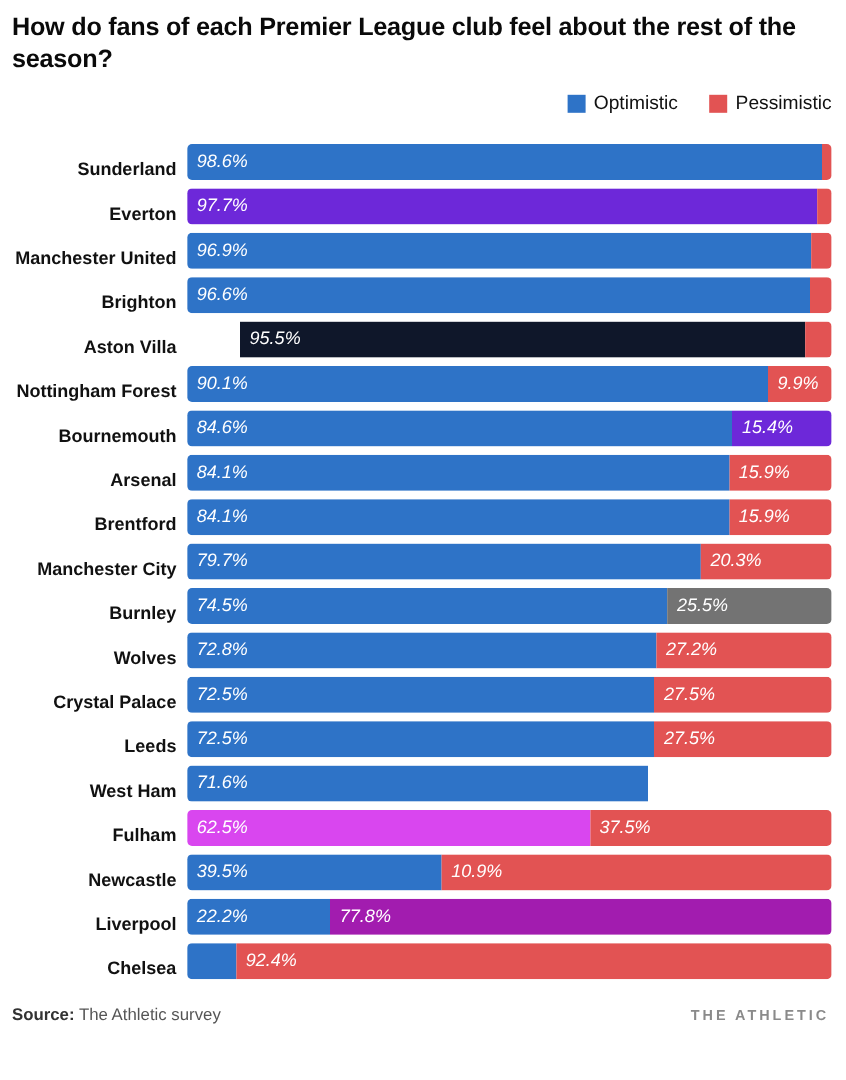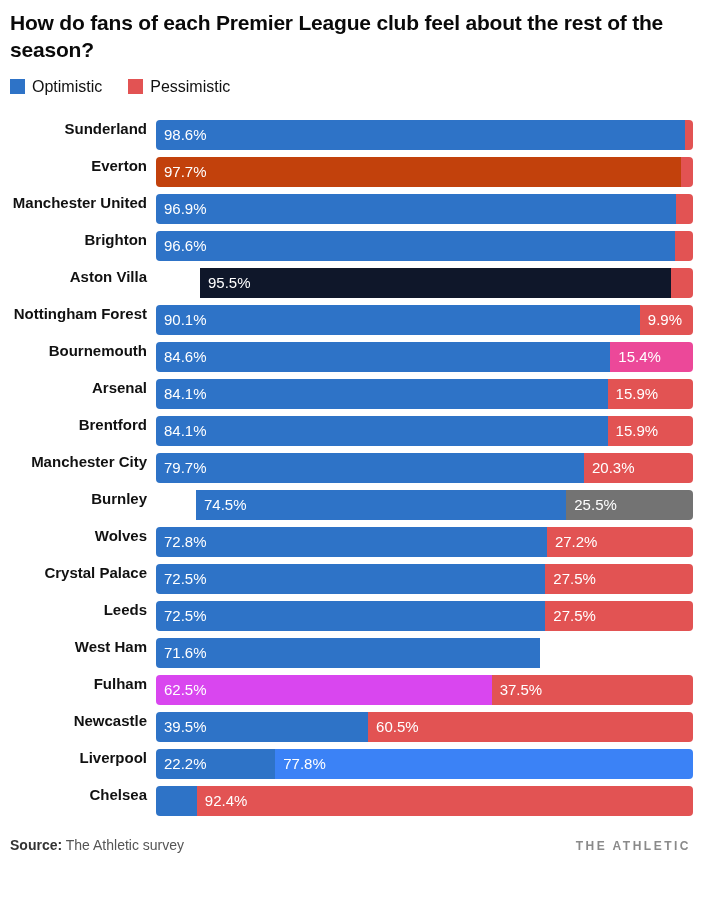--- a/index.html
+++ b/index.html
@@ -23,60 +23,62 @@
     line-height: 1.28;
     color: #0a0a0a;
     max-width: 672px;
     letter-spacing: -0.2px;
   }
   .legend {
     display: flex;
     align-items: center;
     margin-top: 14px;
     gap: 26px;
+    justify-content: flex-end;
   }
   .legend-item {
     display: flex;
     align-items: center;
     gap: 7px;
   }
   .legend-swatch {
     width: 15px;
     height: 15px;
     display: inline-block;
   }
   .legend-label {
     font-size: 16px;
     color: #111;
   }
   .chart {
     margin-top: 24px;
   }
   .row {
     display: flex;
-    align-items: flex-start;
+    align-items: flex-end;
     height: 30px;
     margin-bottom: 7px;
   }
   .row-label {
     width: 146px;
     flex: 0 0 146px;
     text-align: right;
     padding-right: 9px;
     font-size: 15px;
     font-weight: bold;
     color: #111;
     white-space: nowrap;
   }
   .bar {
     flex: 1;
     height: 30px;
     display: flex;
     border-radius: 4px;
     overflow: hidden;
+    font-style: italic;
   }
   .seg {
     height: 100%;
     display: flex;
     align-items: center;
     overflow: hidden;
   }
   .seg-value {
     color: #ffffff;
     font-size: 15px;
@@ -132,21 +134,21 @@
       </div>
       <div class="seg seg-pess" style="width: 1.4%; background-color: rgb(226, 83, 83);">
         <span class="seg-value"></span>
       </div>
     </div>
   </div>
 
   <div class="row">
     <div class="row-label">Everton</div>
     <div class="bar">
-      <div class="seg seg-opt" style="width: 97.7%; background-color: #c2410c;">
+      <div class="seg seg-opt" style="width: 97.7%; background-color: #6d28d9;">
         <span class="seg-value">97.7%</span>
       </div>
       <div class="seg seg-pess" style="width: 2.3%; background-color: rgb(226, 83, 83);">
         <span class="seg-value"></span>
       </div>
     </div>
   </div>
 
   <div class="row">
     <div class="row-label">Manchester United</div>
@@ -195,21 +197,21 @@
       </div>
     </div>
   </div>
 
   <div class="row">
     <div class="row-label">Bournemouth</div>
     <div class="bar">
       <div class="seg seg-opt" style="width: 84.6%; background-color: rgb(46, 115, 199);">
         <span class="seg-value">84.6%</span>
       </div>
-      <div class="seg seg-pess" style="width: 15.4%; background-color: #ec4899;">
+      <div class="seg seg-pess" style="width: 15.4%; background-color: #6d28d9;">
         <span class="seg-value">15.4%</span>
       </div>
     </div>
   </div>
 
   <div class="row">
     <div class="row-label">Arsenal</div>
     <div class="bar">
       <div class="seg seg-opt" style="width: 84.1%; background-color: rgb(46, 115, 199);">
         <span class="seg-value">84.1%</span>
@@ -240,21 +242,21 @@
       </div>
       <div class="seg seg-pess" style="width: 20.3%; background-color: rgb(226, 83, 83);">
         <span class="seg-value">20.3%</span>
       </div>
     </div>
   </div>
 
   <div class="row">
     <div class="row-label">Burnley</div>
     <div class="bar">
-      <div class="seg seg-opt" style="width: 74.5%; background-color: rgb(46, 115, 199); margin-left: 40px;">
+      <div class="seg seg-opt" style="width: 74.5%; background-color: rgb(46, 115, 199);">
         <span class="seg-value">74.5%</span>
       </div>
       <div class="seg seg-pess" style="width: 25.5%; background-color: #737373;">
         <span class="seg-value">25.5%</span>
       </div>
     </div>
   </div>
 
   <div class="row">
     <div class="row-label">Wolves</div>
@@ -316,32 +318,32 @@
     </div>
   </div>
 
   <div class="row">
     <div class="row-label">Newcastle</div>
     <div class="bar">
       <div class="seg seg-opt" style="width: 39.5%; background-color: rgb(46, 115, 199);">
         <span class="seg-value">39.5%</span>
       </div>
       <div class="seg seg-pess" style="width: 60.5%; background-color: rgb(226, 83, 83);">
-        <span class="seg-value">60.5%</span>
+        <span class="seg-value">10.9%</span>
       </div>
     </div>
   </div>
 
   <div class="row">
     <div class="row-label">Liverpool</div>
     <div class="bar">
       <div class="seg seg-opt" style="width: 22.2%; background-color: rgb(46, 115, 199);">
         <span class="seg-value">22.2%</span>
       </div>
-      <div class="seg seg-pess" style="width: 77.8%; background-color: #3b82f6;">
+      <div class="seg seg-pess" style="width: 77.8%; background-color: #a21caf;">
         <span class="seg-value">77.8%</span>
       </div>
     </div>
   </div>
 
 
   <div class="row">
     <div class="row-label">Chelsea</div>
     <div class="bar">
       <div class="seg seg-opt" style="width: 7.6%; background-color: rgb(46, 115, 199);">

